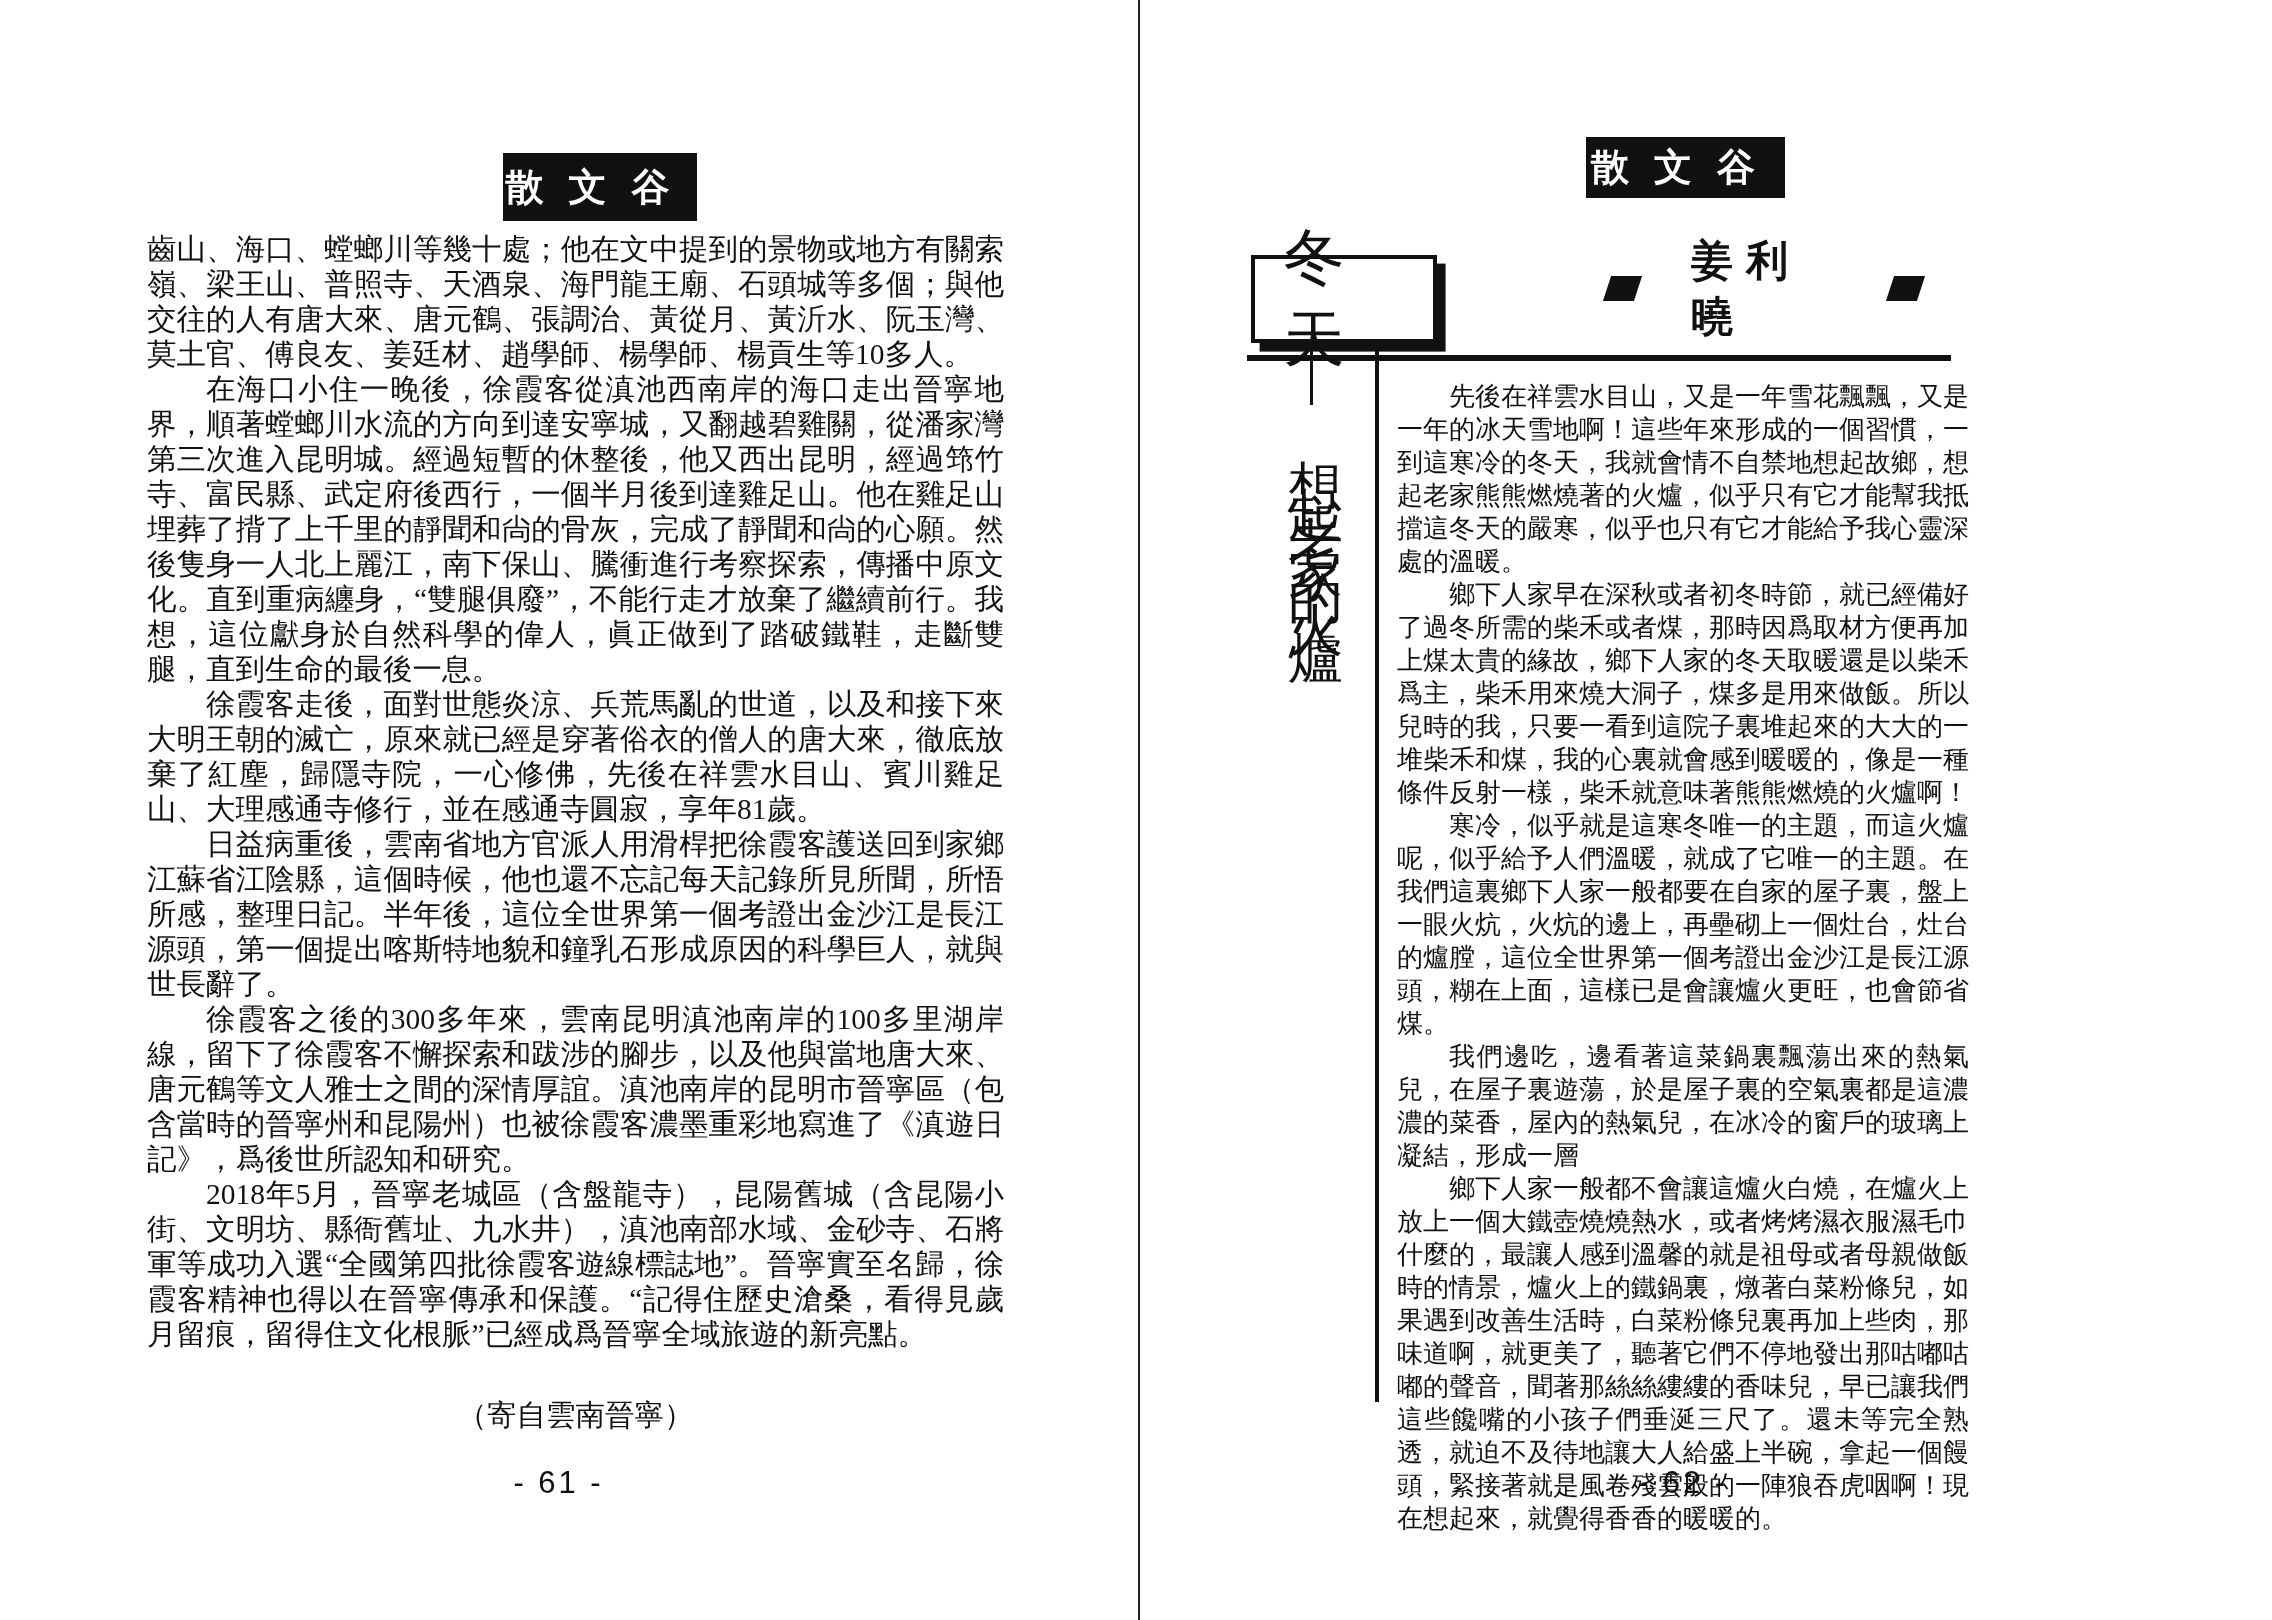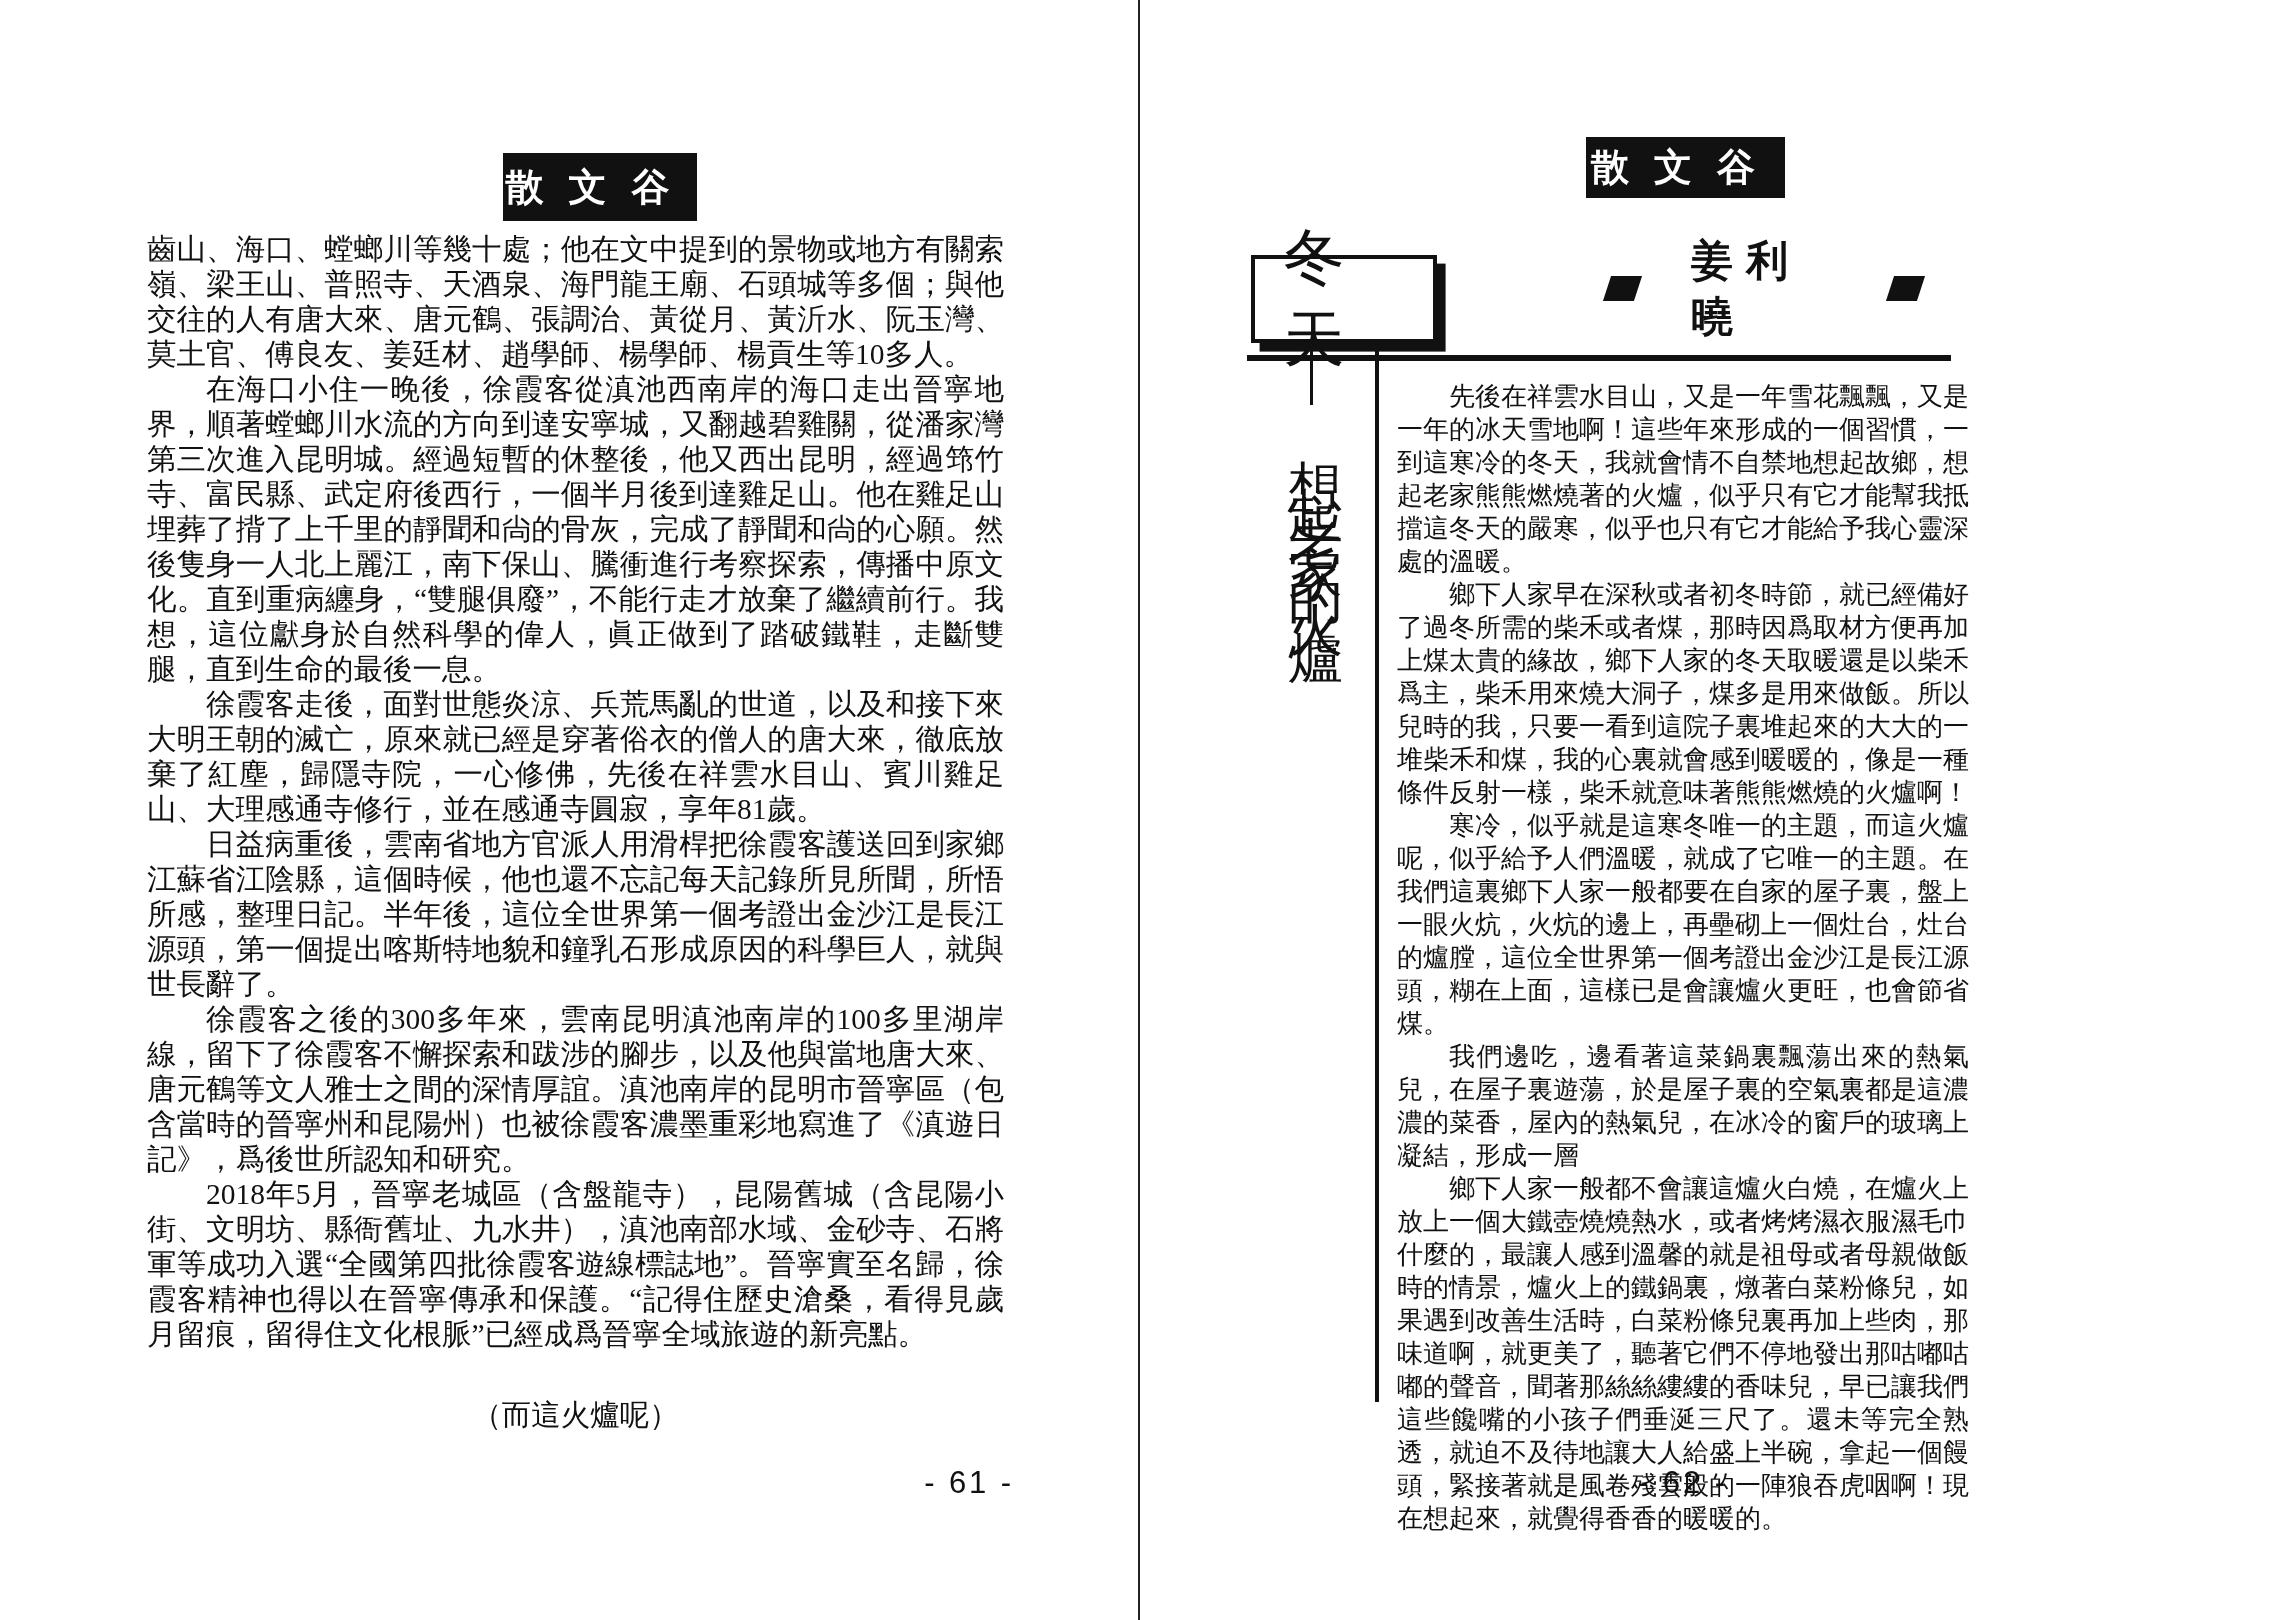--- a/index.html
+++ b/index.html
@@ -33,21 +33,21 @@
   .left-col{left:147px;top:232px;width:857px;font-size:29.5px;line-height:35px;}
   .left-col p:first-child{text-indent:0;}
   .signoff{
     position:absolute;left:147px;top:1396px;width:857px;
     text-align:center;font-size:29.5px;
   }
   .pagenum{
     position:absolute;top:1465px;font-size:31px;letter-spacing:2.9px;
     text-align:center;font-family:"Liberation Sans","DejaVu Sans",sans-serif;
   }
-  .pagenum.left{left:157px;width:857px;text-align:right;}
+  .pagenum.left{left:130px;width:857px;}
   .pagenum.right{left:1397px;width:572px;}
   
   .title-box{
     position:absolute;left:1251px;top:255px;width:186px;height:88px;
     border:4.8px solid #111;background:#fff;
     box-shadow:8.6px 8.6px 0 #111;
     display:flex;align-items:center;justify-content:center;
     font-size:61px;letter-spacing:28.5px;padding-left:28.5px;box-sizing:border-box;
     z-index:3;
   }
@@ -88,21 +88,21 @@
 
   <div class="col left-col">
       <p>齒山、海口、螳螂川等幾十處；他在文中提到的景物或地方有關索嶺、梁王山、普照寺、天酒泉、海門龍王廟、石頭城等多個；與他交往的人有唐大來、唐元鶴、張調治、黃從月、黃沂水、阮玉灣、莫土官、傅良友、姜廷材、趙學師、楊學師、楊貢生等10多人。</p>
       <p>在海口小住一晚後，徐霞客從滇池西南岸的海口走出晉寧地界，順著螳螂川水流的方向到達安寧城，又翻越碧雞關，從潘家灣第三次進入昆明城。經過短暫的休整後，他又西出昆明，經過筇竹寺、富民縣、武定府後西行，一個半月後到達雞足山。他在雞足山埋葬了揹了上千里的靜聞和尙的骨灰，完成了靜聞和尙的心願。然後隻身一人北上麗江，南下保山、騰衝進行考察探索，傳播中原文化。直到重病纏身，“雙腿俱廢”，不能行走才放棄了繼續前行。我想，這位獻身於自然科學的偉人，眞正做到了踏破鐵鞋，走斷雙腿，直到生命的最後一息。</p>
       <p>徐霞客走後，面對世態炎涼、兵荒馬亂的世道，以及和接下來大明王朝的滅亡，原來就已經是穿著俗衣的僧人的唐大來，徹底放棄了紅塵，歸隱寺院，一心修佛，先後在祥雲水目山、賓川雞足山、大理感通寺修行，並在感通寺圓寂，享年81歲。</p>
       <p>日益病重後，雲南省地方官派人用滑桿把徐霞客護送回到家鄉江蘇省江陰縣，這個時候，他也還不忘記每天記錄所見所聞，所悟所感，整理日記。半年後，這位全世界第一個考證出金沙江是長江源頭，第一個提出喀斯特地貌和鐘乳石形成原因的科學巨人，就與世長辭了。</p>
       <p>徐霞客之後的300多年來，雲南昆明滇池南岸的100多里湖岸線，留下了徐霞客不懈探索和跋涉的腳步，以及他與當地唐大來、唐元鶴等文人雅士之間的深情厚誼。滇池南岸的昆明市晉寧區（包含當時的晉寧州和昆陽州）也被徐霞客濃墨重彩地寫進了《滇遊日記》，爲後世所認知和研究。</p>
       <p>2018年5月，晉寧老城區（含盤龍寺），昆陽舊城（含昆陽小街、文明坊、縣衙舊址、九水井），滇池南部水域、金砂寺、石將軍等成功入選“全國第四批徐霞客遊線標誌地”。晉寧實至名歸，徐霞客精神也得以在晉寧傳承和保護。“記得住歷史滄桑，看得見歲月留痕，留得住文化根脈”已經成爲晉寧全域旅遊的新亮點。</p>
     </div>
 
-  <div class="signoff">（而這火爐呢）</div>
+  <div class="signoff">（寄自雲南晉寧）</div>
 
   <div class="pagenum left">- 61 -</div>
 
   <div class="header-box right">
     <span>散文谷</span>
   </div>
 
   <div class="hrule"></div>
   <div class="vline short"></div>
   <div class="vline long"></div>

